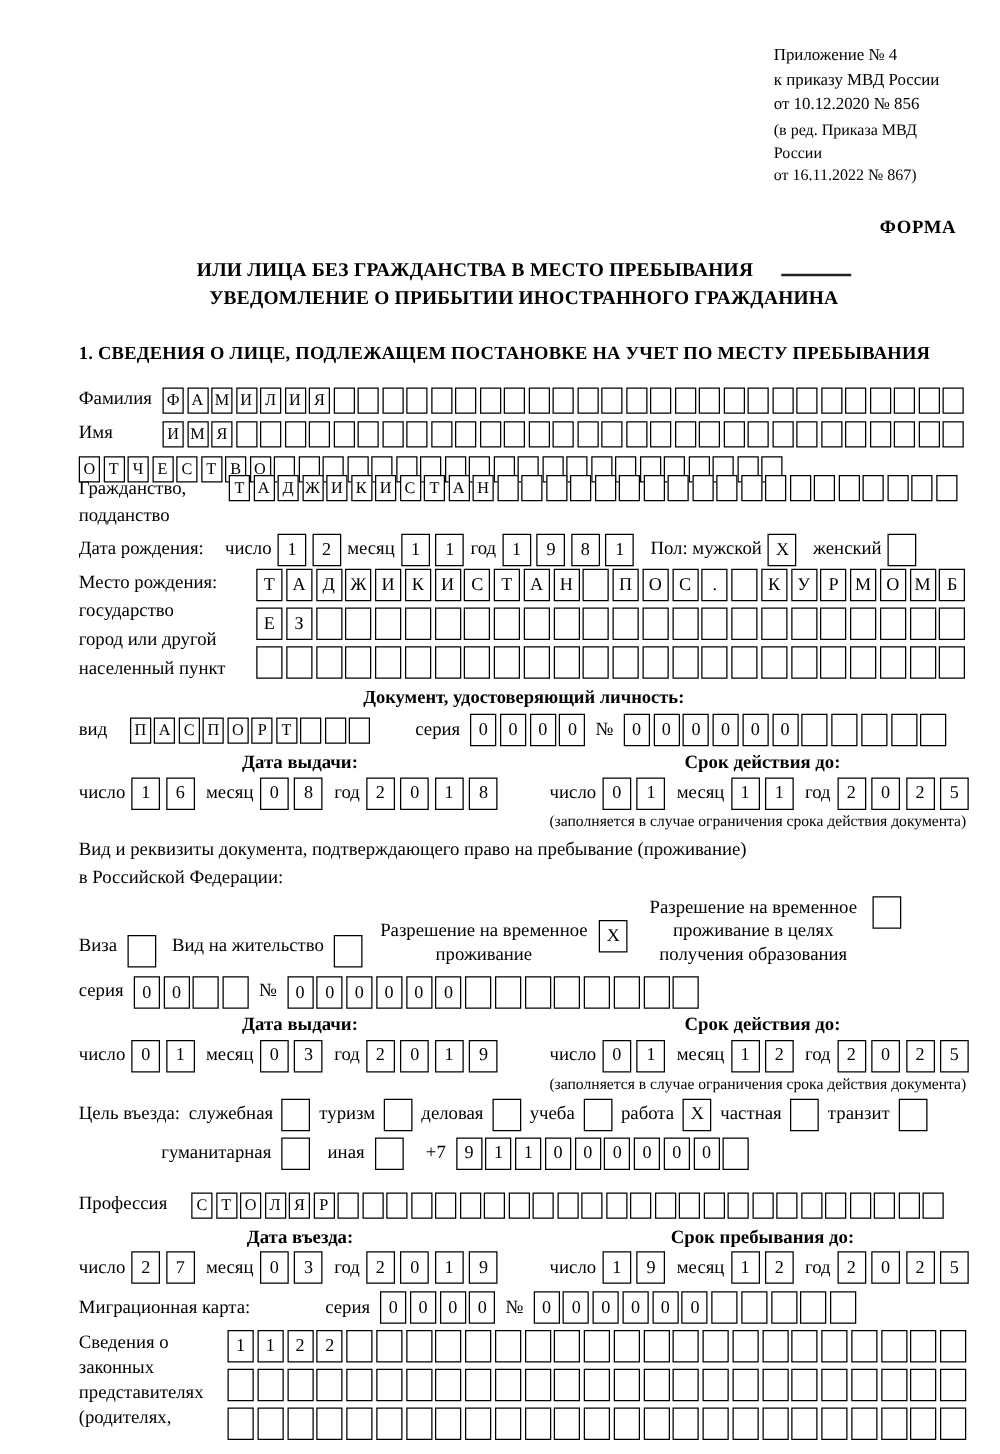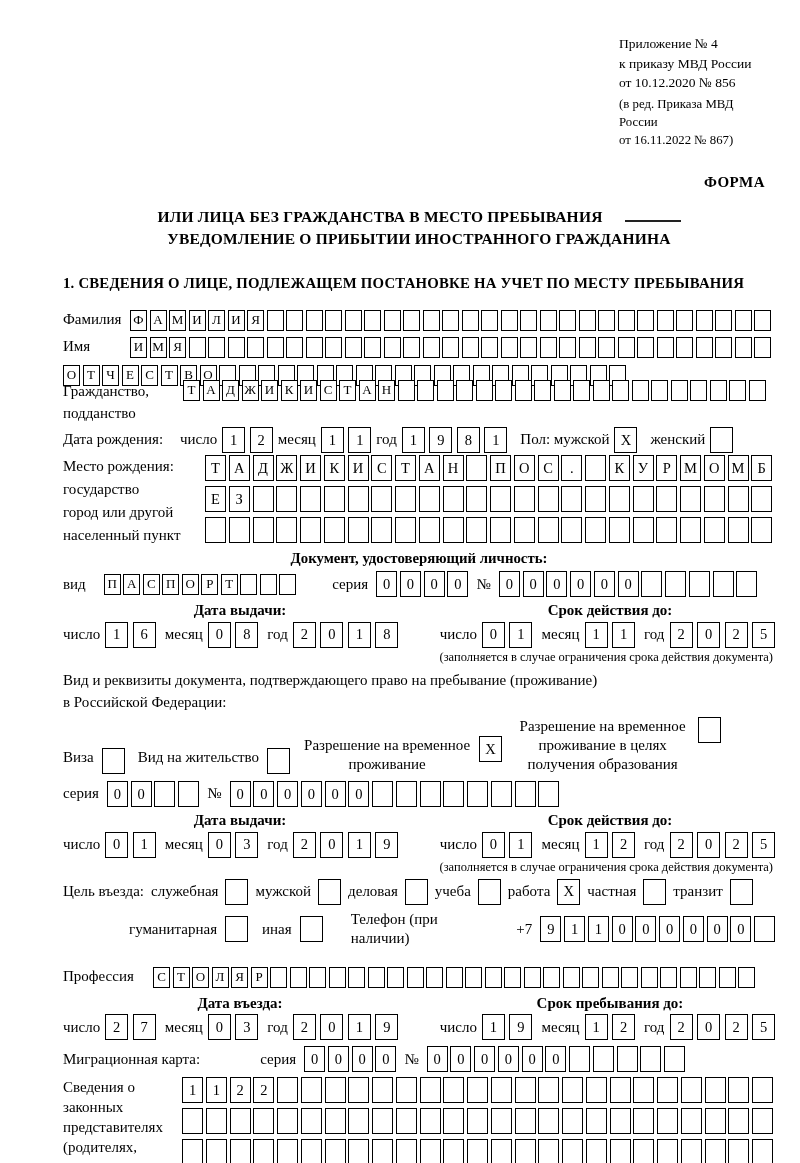--- a/index.html
+++ b/index.html
@@ -543,21 +543,21 @@
       </div>
     </div>
     <div class="note">(заполняется в случае ограничения срока действия документа)</div>
 
     <div class="row-purpose">
       <span>Цель въезда:</span>
       <span>служебная</span>
       <div class="boxes b-date">
           <span class="cbox"></span>
         </div>
-      <span>мужской</span>
+      <span>туризм</span>
       <div class="boxes b-date">
           <span class="cbox"></span>
         </div>
       <span>деловая</span>
       <div class="boxes b-date">
           <span class="cbox"></span>
         </div>
       <span>учеба</span>
       <div class="boxes b-date">
           <span class="cbox"></span>
@@ -578,21 +578,20 @@
 
     <div class="row-purpose2">
       <span>гуманитарная</span>
       <div class="boxes b-date ml8">
           <span class="cbox"></span>
         </div>
       <span class="ml14">иная</span>
       <div class="boxes b-date ml8">
           <span class="cbox"></span>
         </div>
-      <span class="ml28">Телефон (при наличии)</span>
       <span class="ml18">+7</span>
       <div class="boxes b-big ml8">
           <span class="cbox">9</span>
           <span class="cbox">1</span>
           <span class="cbox">1</span>
           <span class="cbox">0</span>
           <span class="cbox">0</span>
           <span class="cbox">0</span>
           <span class="cbox">0</span>
           <span class="cbox">0</span>

